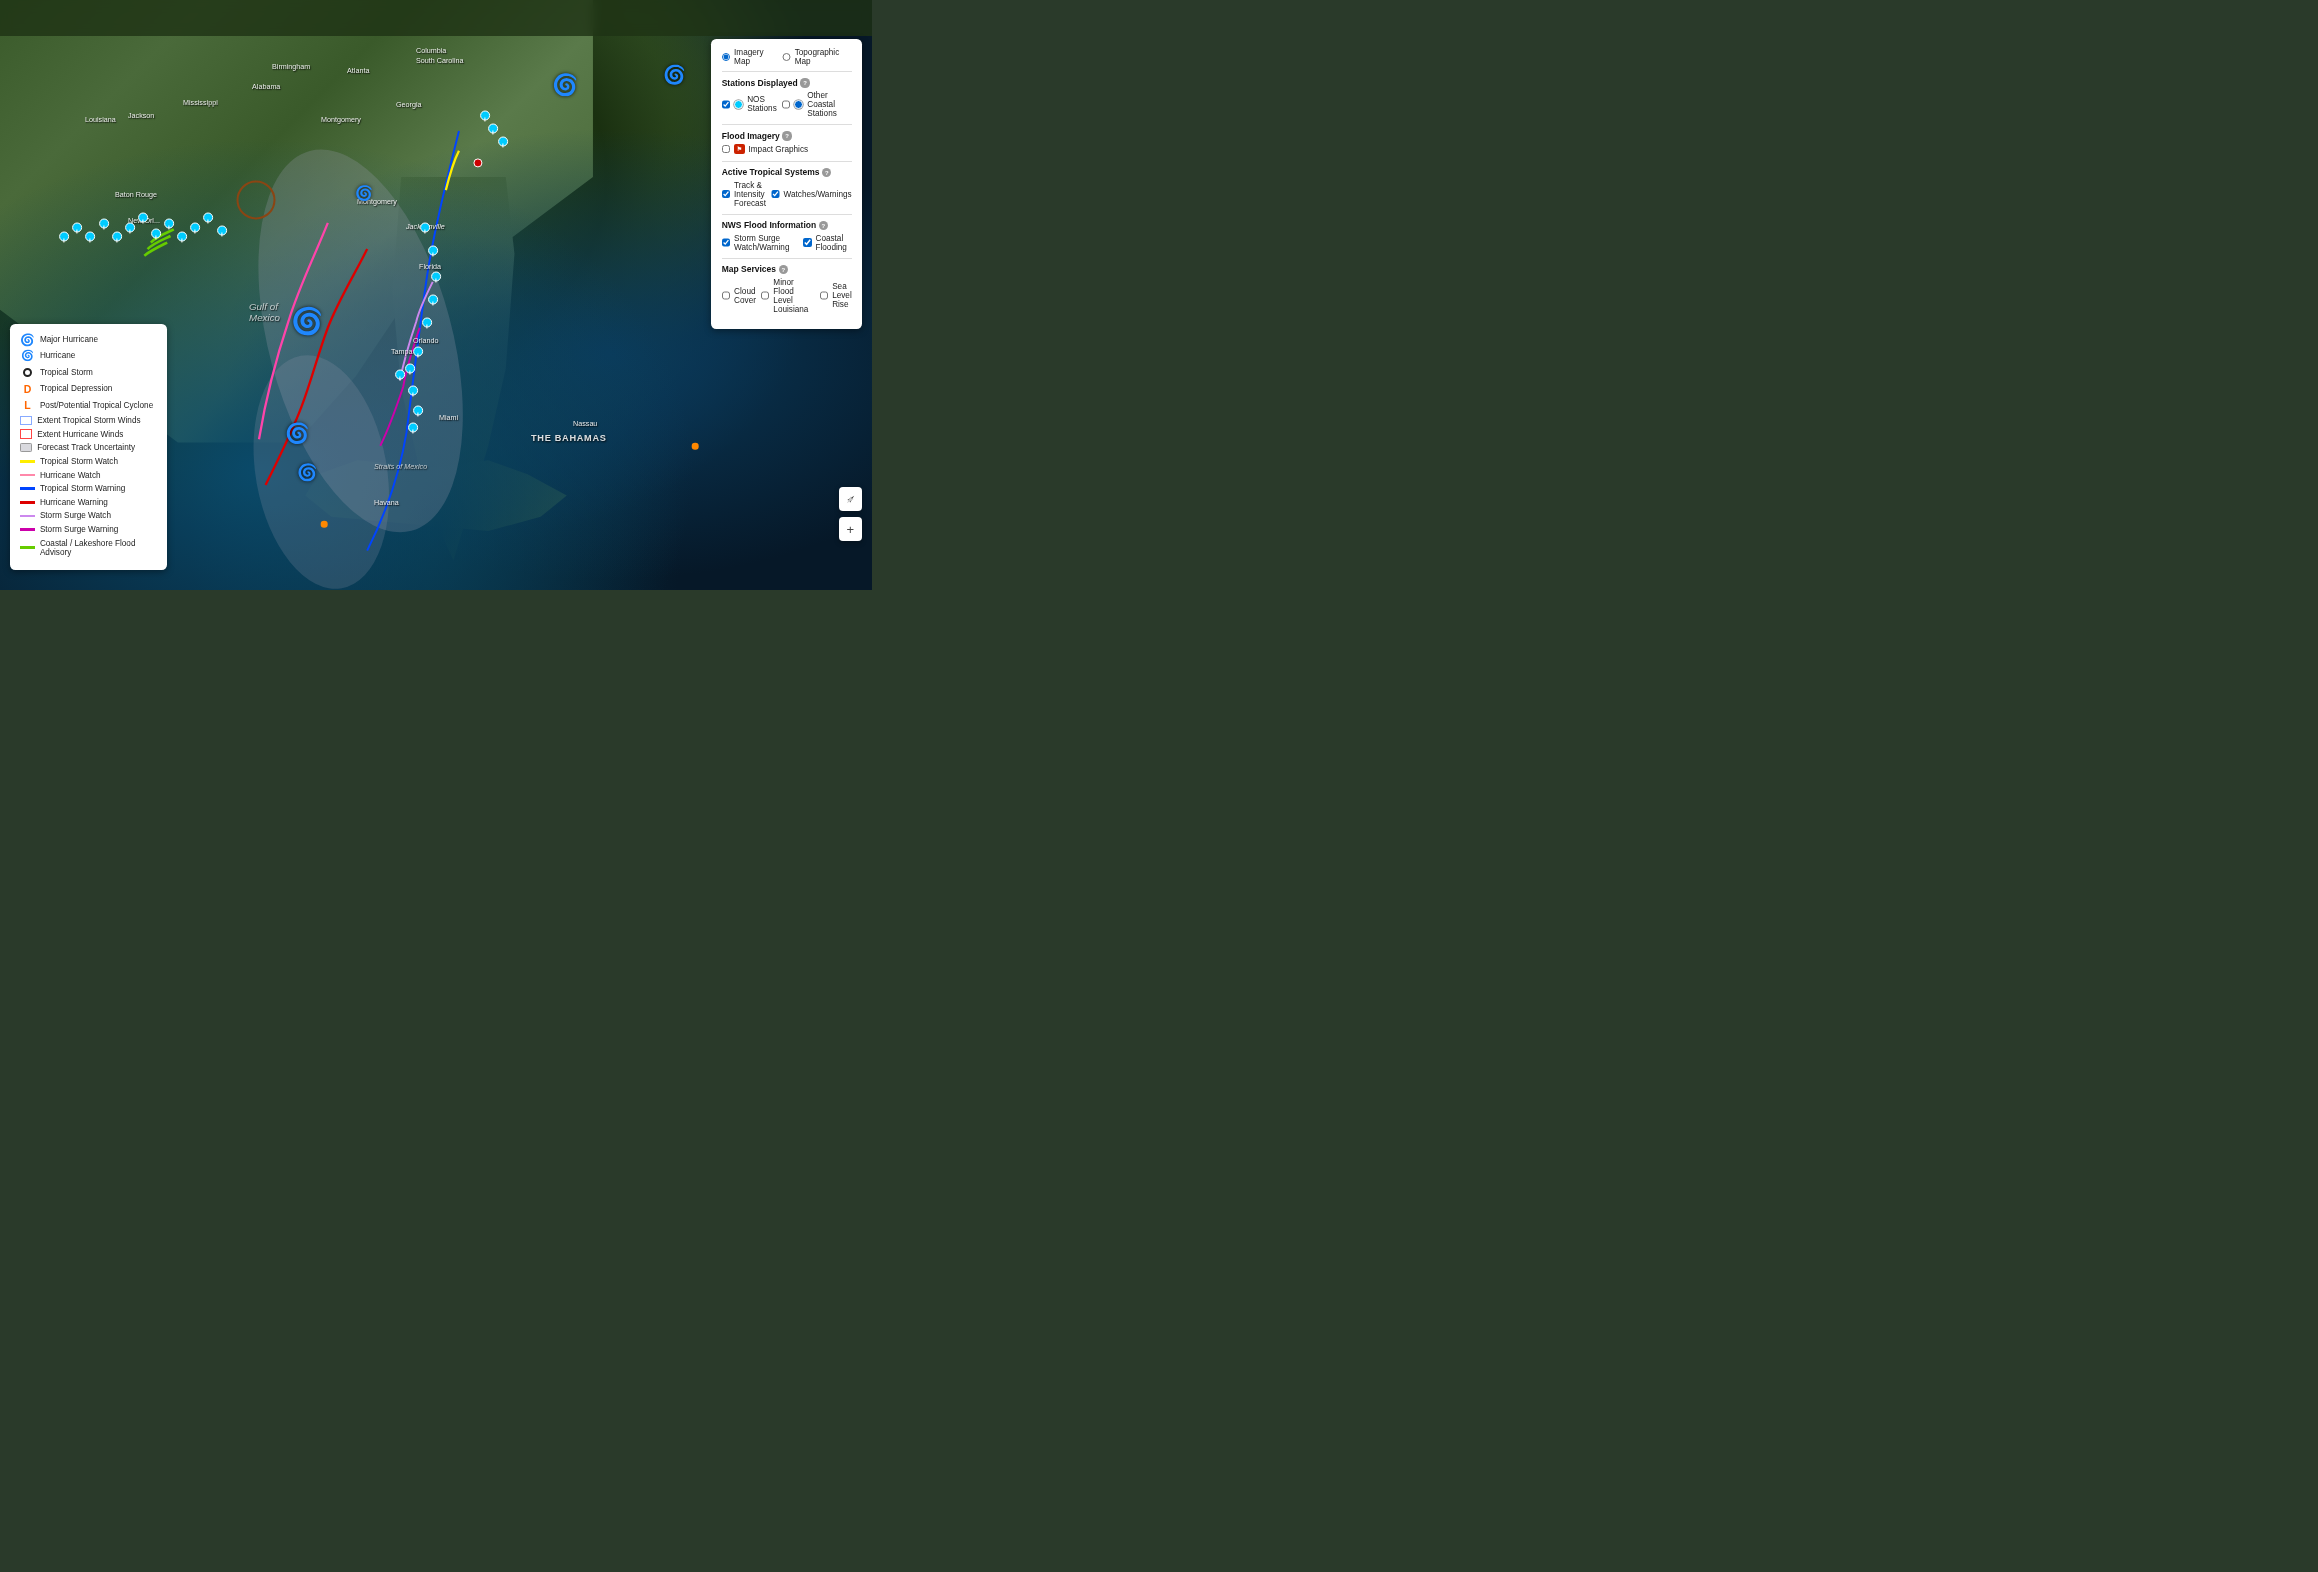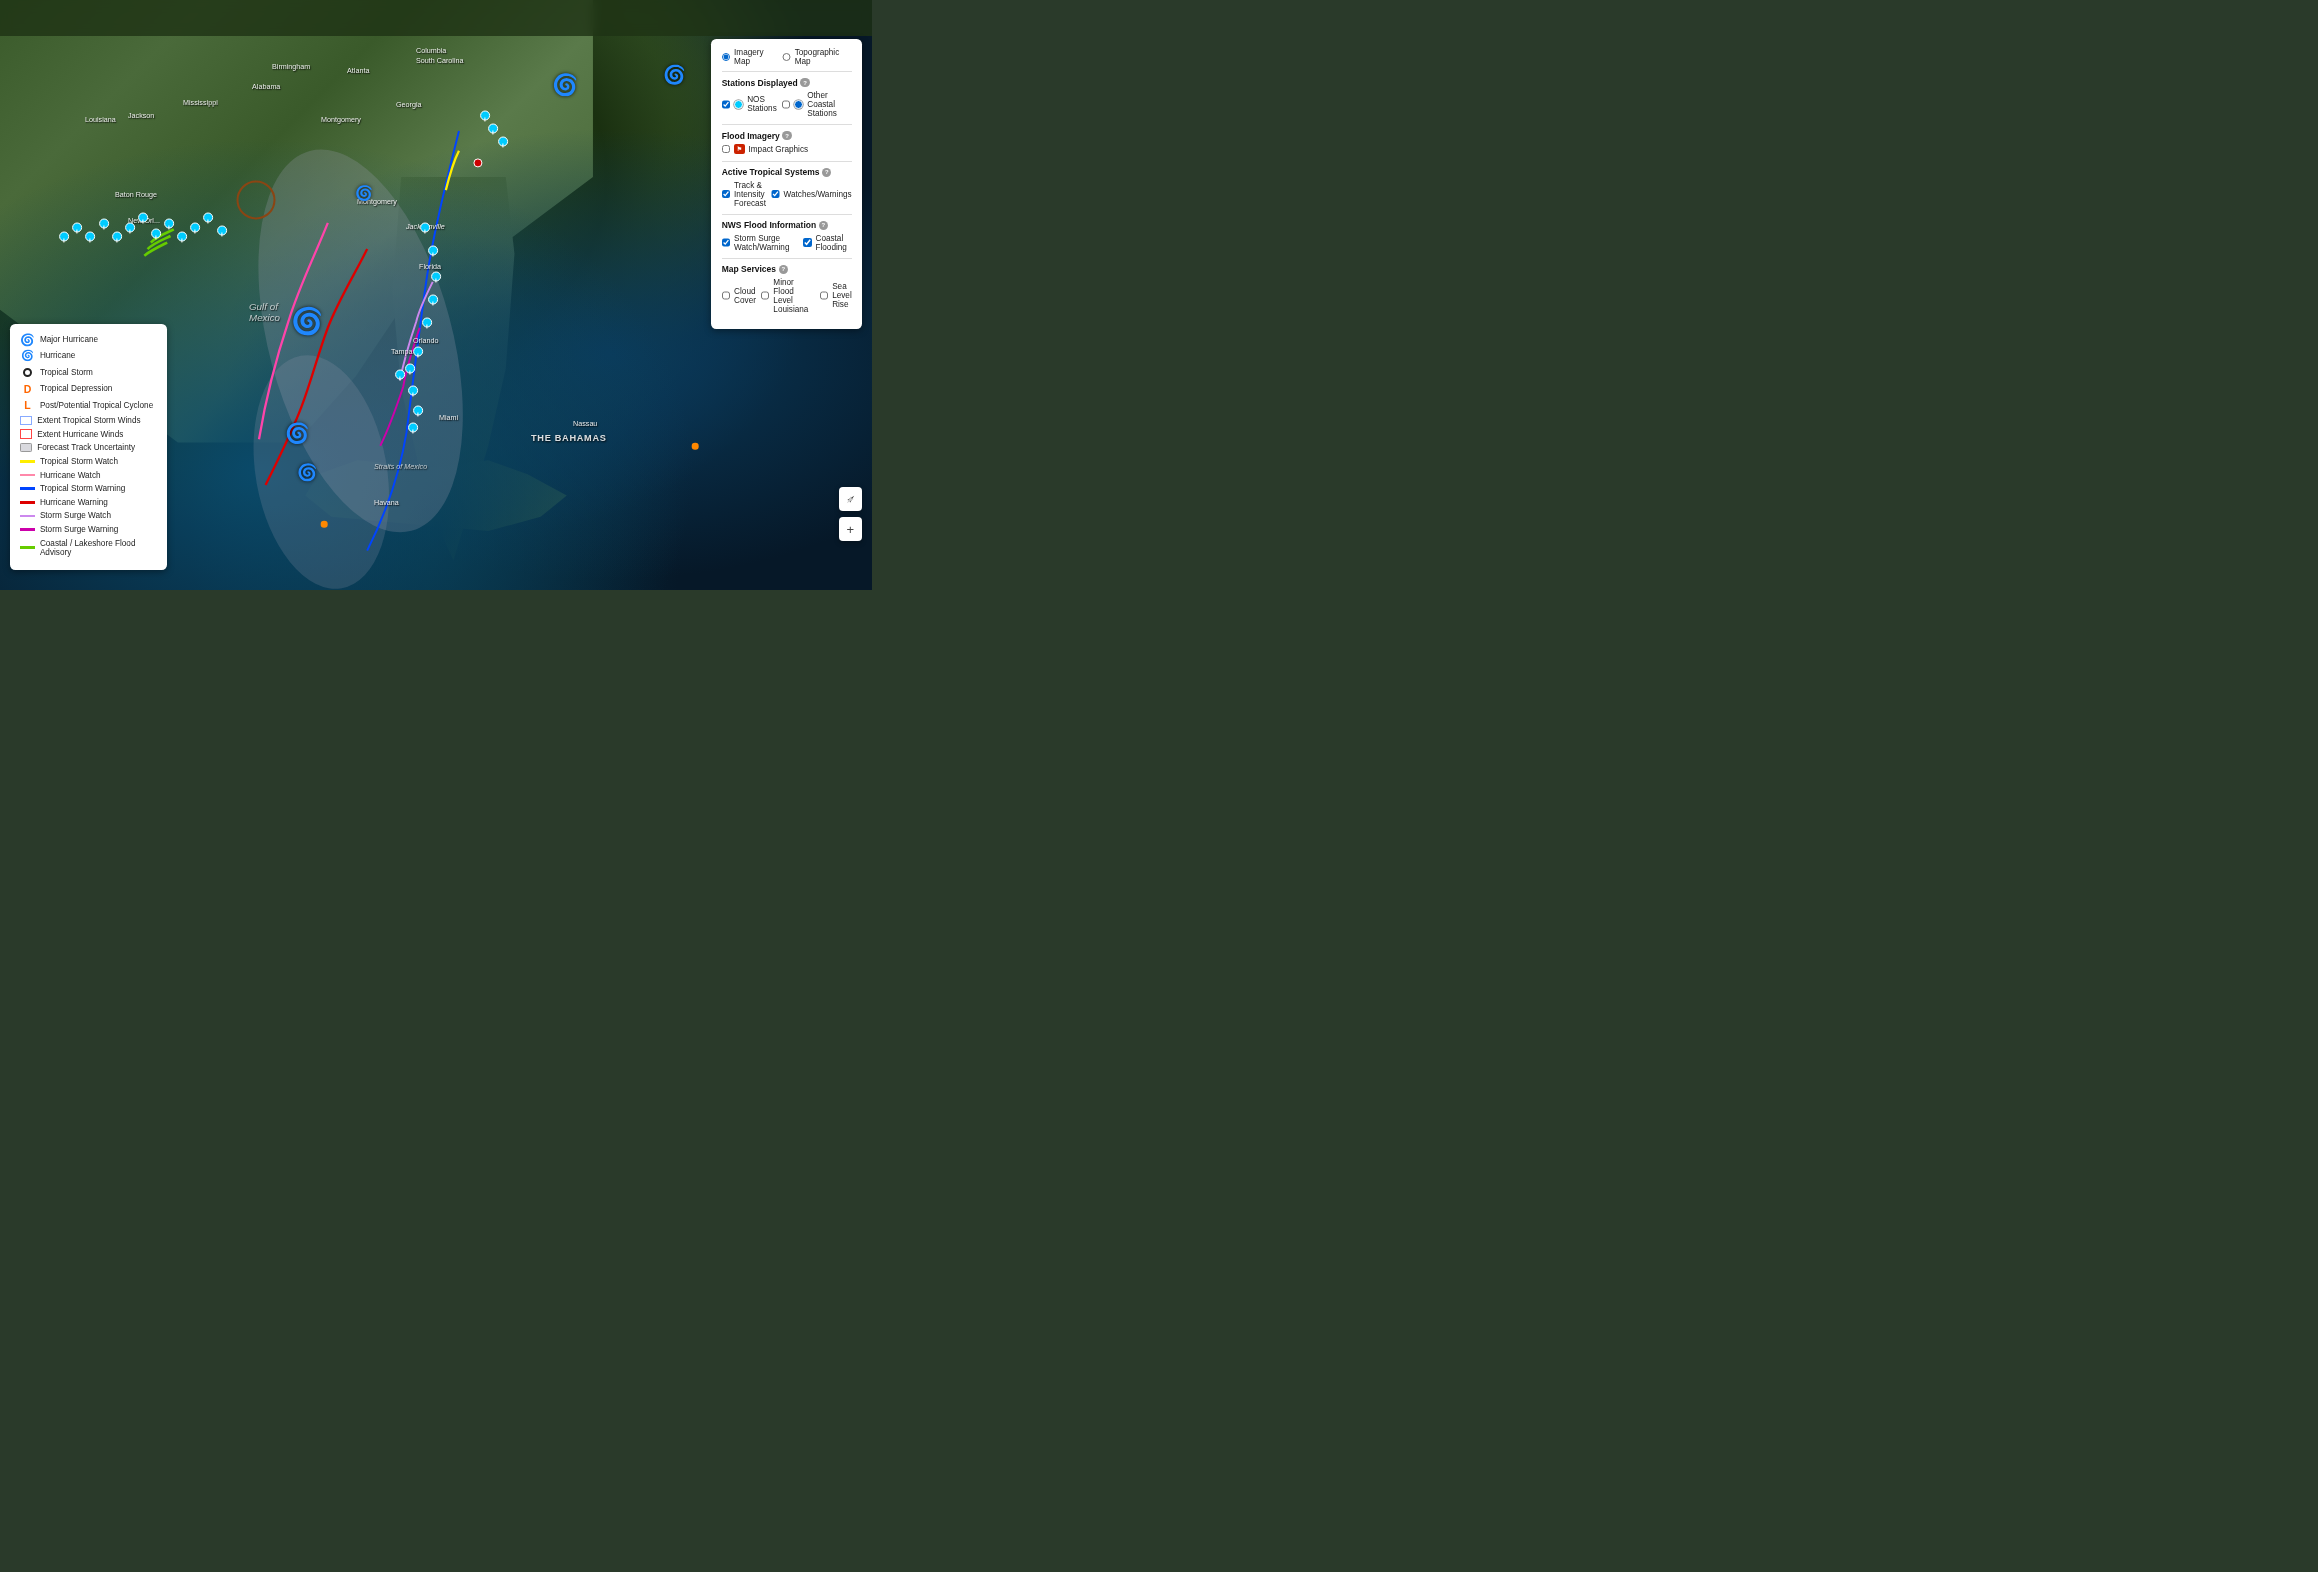--- a/index.html
+++ b/index.html
@@ -206,21 +206,21 @@
     .control-section {
       margin-bottom: 6.6px;
     }
 
     .control-section-title {
       font-weight: 700;
       font-size: 8.5px;
       color: #111;
       margin-bottom: 3.3px;
       display: flex;
-      align-items: center;
+      align-items: flex-end;
       gap: 2.6px;
     }
 
     .help-icon {
       width: 9.2px;
       height: 9.2px;
       background: #999;
       border-radius: 50%;
       color: white;
       font-size: 5.9px;

